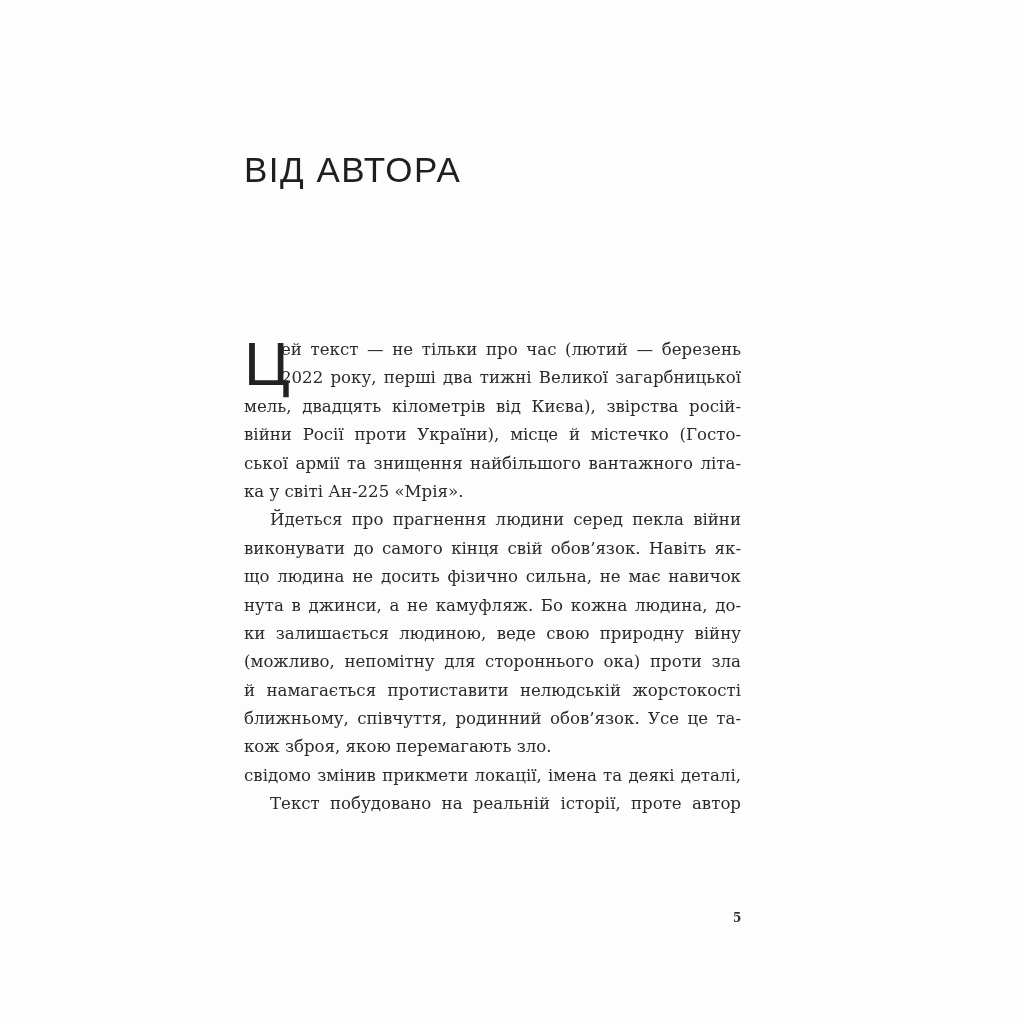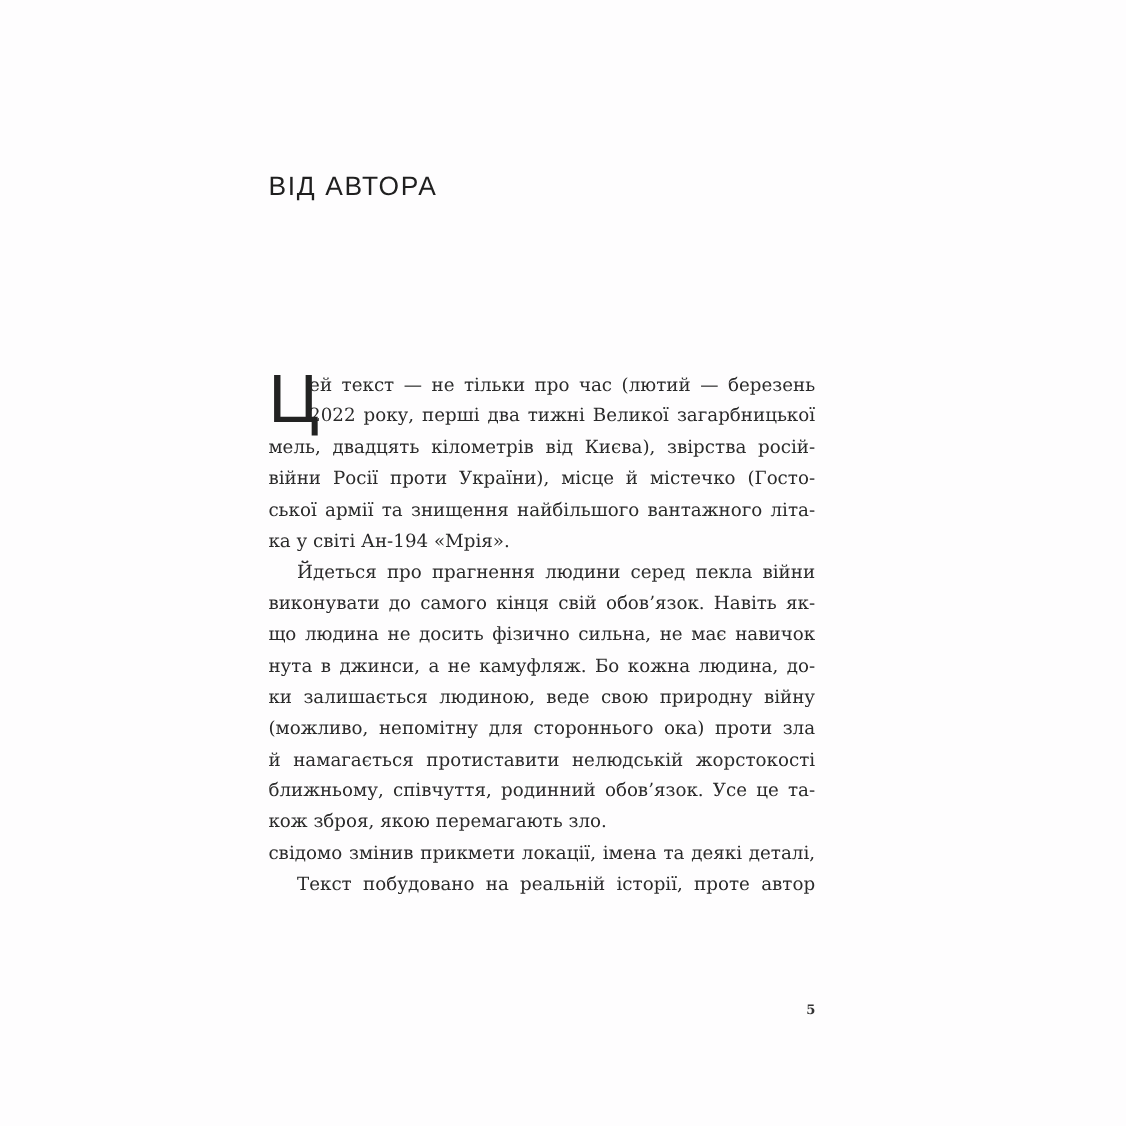--- a/index.html
+++ b/index.html
@@ -19,21 +19,21 @@
       left: 0; top: 0;
       width: 1024px; height: 1024px;
     }
     .chapter-title {
       position: absolute;
       left: 244px;
       top: 148px;
       margin: 0;
       font-family: "Liberation Sans", "DejaVu Sans", sans-serif;
       font-weight: normal;
-      font-size: 24px;
+      font-size: 35px;
       letter-spacing: 1.5px;
       color: #1f1f1f;
       line-height: 44px;
       white-space: nowrap;
     }
     .body-text {
       position: absolute;
       left: 244px;
       top: 336px;
       width: 497px;
@@ -86,21 +86,21 @@
 <div class="page">
   <h1 class="chapter-title">ВІД АВТОРА</h1>
 
   <div class="body-text">
     <span class="drop-cap">Ц</span>
     <div class="line after-cap">ей текст — не тільки про час (лютий — березень</div>
     <div class="line after-cap">2022 року, перші два тижні Великої загарбницької</div>
     <div class="line">мель, двадцять кілометрів від Києва), звірства росій-</div>
     <div class="line">війни Росії проти України), місце й містечко (Госто-</div>
     <div class="line">ської армії та знищення найбільшого вантажного літа-</div>
-    <div class="line last">ка у світі Ан-194 «Мрія».</div>
+    <div class="line last">ка у світі Ан-225 «Мрія».</div>
     <div class="line indent">Йдеться про прагнення людини серед пекла війни</div>
     <div class="line">виконувати до самого кінця свій обов’язок. Навіть як-</div>
     <div class="line">що людина не досить фізично сильна, не має навичок</div>
     <div class="line">нута в джинси, а не камуфляж. Бо кожна людина, до-</div>
     <div class="line">ки залишається людиною, веде свою природну війну</div>
     <div class="line">(можливо, непомітну для стороннього ока) проти зла</div>
     <div class="line">й намагається протиставити нелюдській жорстокості</div>
     <div class="line">ближньому, співчуття, родинний обов’язок. Усе це та-</div>
     <div class="line last">кож зброя, якою перемагають зло.</div>
     <div class="line">свідомо змінив прикмети локації, імена та деякі деталі,</div>

